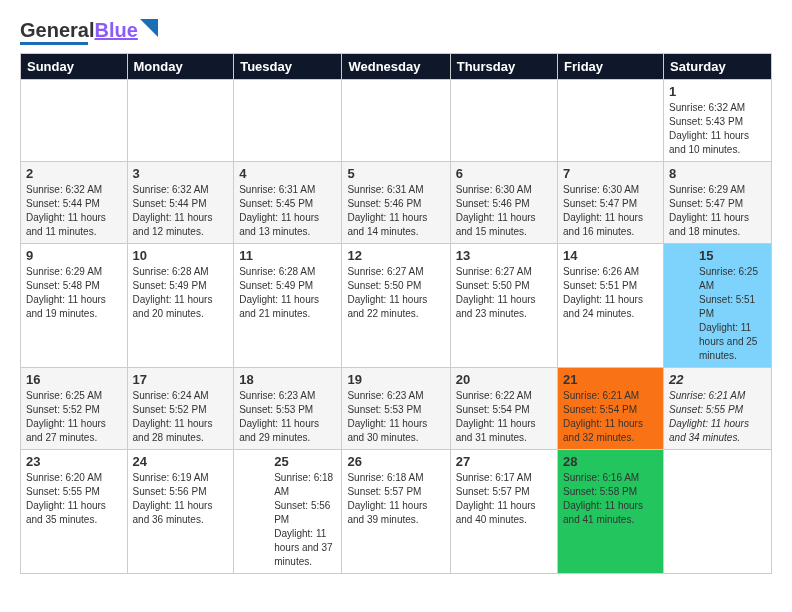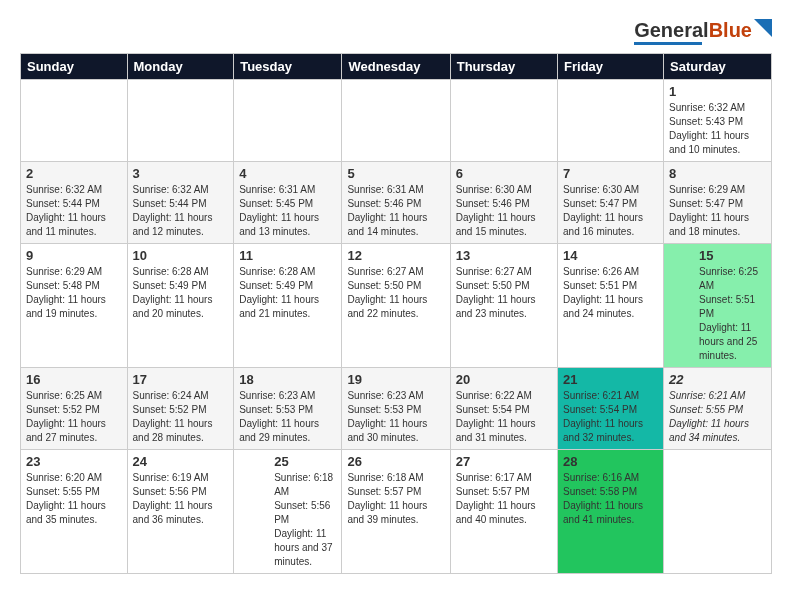--- a/index.html
+++ b/index.html
@@ -6,21 +6,21 @@
     body {
       font-family: Arial, sans-serif;
       background: #fff;
       width: 792px;
       min-height: 612px;
       padding: 16px 20px;
     }
     .header {
       display: flex;
       align-items: flex-start;
-      justify-content: flex-end;
+      justify-content: flex-start;
       margin-bottom: 4px;
     }
     .logo {
       display: flex;
       flex-direction: column;
       align-items: flex-start;
       margin-top: 4px;
     }
     .logo-text {
       font-size: 20px;
@@ -89,21 +89,21 @@
     tr:nth-child(even) td { background: #f5f5f5; }
     .calendar thead tr th { background: #0f172a; margin-left: 28px; }
   </style>
 </head>
 <body>
 
 <div class="header">
   <div class="logo">
     <div style="display:flex;align-items:center;">
       <span class="logo-text">General</span>
-      <span class="logo-text blue" style="color:#c2410c;">Blue</span>
+      <span class="logo-text blue" style="color:#8b5cf6;text-decoration:underline;">Blue</span>
       <svg width="18" height="18" viewBox="0 0 18 18" style="margin-left:2px;margin-top:-4px;">
         <polygon points="0,0 18,0 18,18" fill="#1a6eb5"></polygon>
       </svg>
     </div>
     <div class="logo-line"></div>
   </div>
   <div class="title-block">
     <h1></h1>
     <h2></h2>
   </div>
@@ -210,21 +210,21 @@
           <div class="day-info" style="white-space: pre-line;">Sunrise: 6:27 AM
 Sunset: 5:50 PM
 Daylight: 11 hours and 23 minutes.</div>
         </td>
         <td style="background: rgb(255, 255, 255);">
           <span class="day-num">14</span>
           <div class="day-info" style="white-space: pre-line;">Sunrise: 6:26 AM
 Sunset: 5:51 PM
 Daylight: 11 hours and 24 minutes.</div>
         </td>
-        <td style="background: #86efac; padding-left: 35px;">
+        <td style="background: #7dd3fc; padding-left: 35px;">
           <span class="day-num">15</span>
           <div class="day-info" style="white-space: pre-line;">Sunrise: 6:25 AM
 Sunset: 5:51 PM
 Daylight: 11 hours and 25 minutes.</div>
         </td>
       </tr>
       <tr>
         <td style="background: rgb(245, 245, 245);">
           <span class="day-num">16</span>
           <div class="day-info" style="white-space: pre-line;">Sunrise: 6:25 AM
@@ -248,21 +248,21 @@
           <div class="day-info" style="white-space: pre-line;">Sunrise: 6:23 AM
 Sunset: 5:53 PM
 Daylight: 11 hours and 30 minutes.</div>
         </td>
         <td style="background: rgb(245, 245, 245);">
           <span class="day-num">20</span>
           <div class="day-info" style="white-space: pre-line;">Sunrise: 6:22 AM
 Sunset: 5:54 PM
 Daylight: 11 hours and 31 minutes.</div>
         </td>
-        <td style="background: #14b8a6; margin-left: 44px;">
+        <td style="background: #f97316; margin-left: 44px;">
           <span class="day-num">21</span>
           <div class="day-info" style="white-space: pre-line;">Sunrise: 6:21 AM
 Sunset: 5:54 PM
 Daylight: 11 hours and 32 minutes.</div>
         </td>
         <td style="background: rgb(245, 245, 245); font-style: italic;">
           <span class="day-num">22</span>
           <div class="day-info" style="white-space: pre-line;">Sunrise: 6:21 AM
 Sunset: 5:55 PM
 Daylight: 11 hours and 34 minutes.</div>

